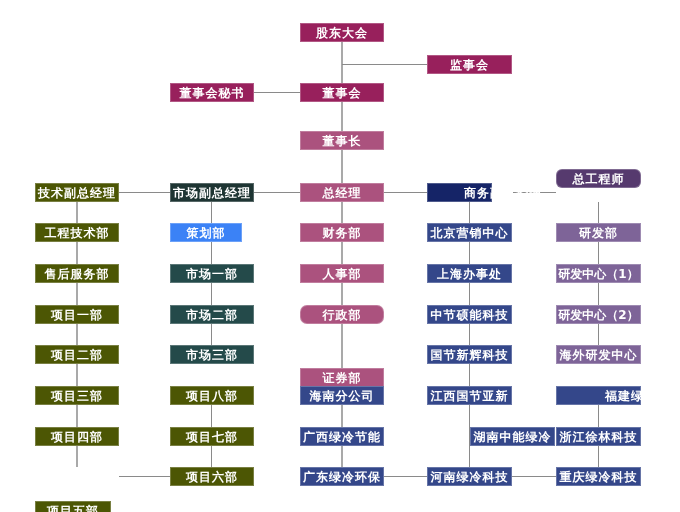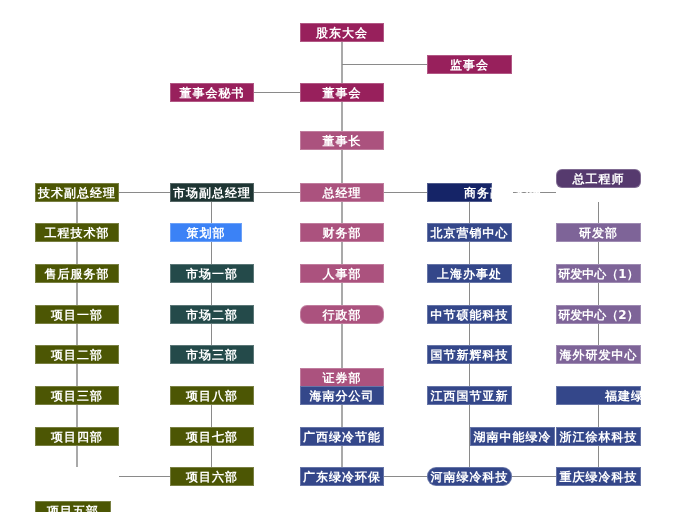--- a/index.html
+++ b/index.html
@@ -72,21 +72,21 @@
 <div class="node" style="left:300px;top:386px;width:84px;background:#34478A;">海南分公司</div>
 <div class="node" style="left:300px;top:427px;width:84px;background:#34478A;">广西绿冷节能</div>
 <div class="node" style="left:300px;top:467px;width:84px;background:#34478A;">广东绿冷环保</div>
 
 <div class="node" style="left:427px;top:223px;width:85px;background:#34478A;">北京营销中心</div>
 <div class="node" style="left:427px;top:264px;width:85px;background:#34478A;">上海办事处</div>
 <div class="node" style="left:427px;top:305px;width:85px;background:#34478A;">中节硕能科技</div>
 <div class="node" style="left:427px;top:345px;width:85px;background:#34478A;">国节新辉科技</div>
 <div class="node" style="left:427px;top:386px;width:85px;background:#34478A;">江西国节亚新</div>
 <div class="node" style="left:427px;top:427px;width:85px;background:#34478A;margin-left:43px;">湖南中能绿冷</div>
-<div class="node" style="left:427px;top:467px;width:85px;background:#34478A;border-radius:9px;">河南绿冷科技</div>
+<div class="node" style="left:427px;top:467px;width:85px;background:#34478A;">河南绿冷科技</div>
 
 <div class="node" style="left:556px;top:223px;width:85px;background:#7E6498;">研发部</div>
 <div class="node" style="left:556px;top:264px;width:85px;background:#7E6498;letter-spacing:0;">研发中心（1）</div>
 <div class="node" style="left:556px;top:305px;width:85px;background:#7E6498;letter-spacing:0;">研发中心（2）</div>
 <div class="node" style="left:556px;top:345px;width:85px;background:#7E6498;">海外研发中心</div>
 <div class="node" style="left:556px;top:386px;width:85px;background:#34478A;padding-left:48px;">福建绿冷科技</div>
 <div class="node" style="left:556px;top:427px;width:85px;background:#34478A;">浙江徐林科技</div>
 <div class="node" style="left:556px;top:467px;width:85px;background:#34478A;">重庆绿冷科技</div>
 
 </body></html>

